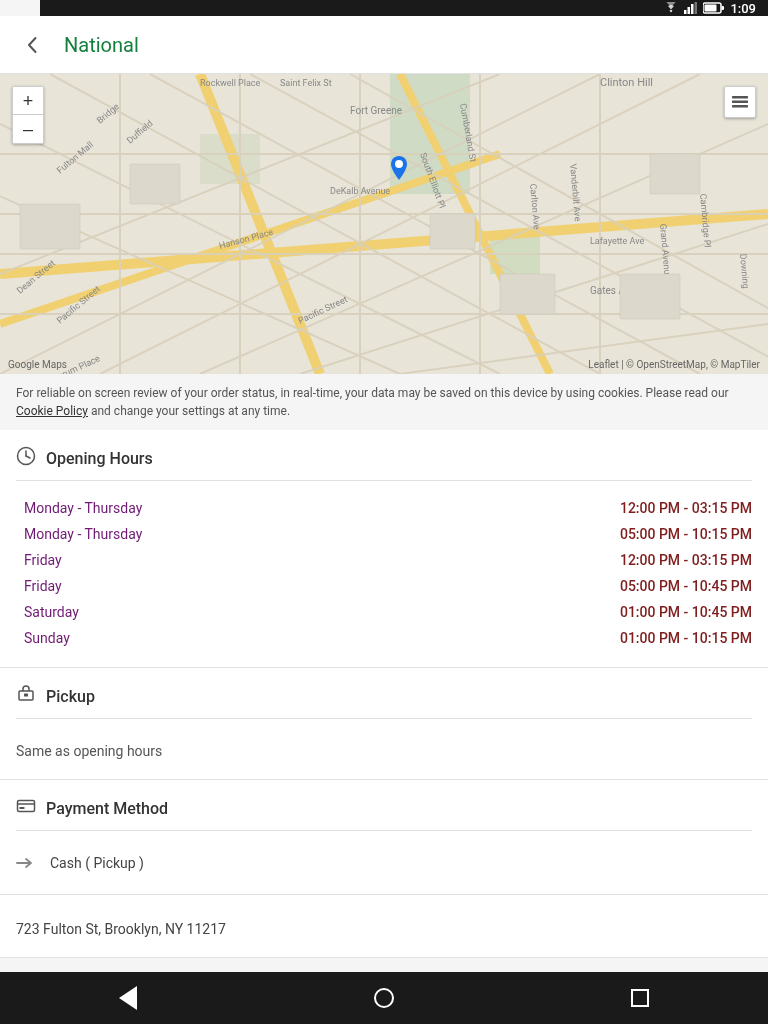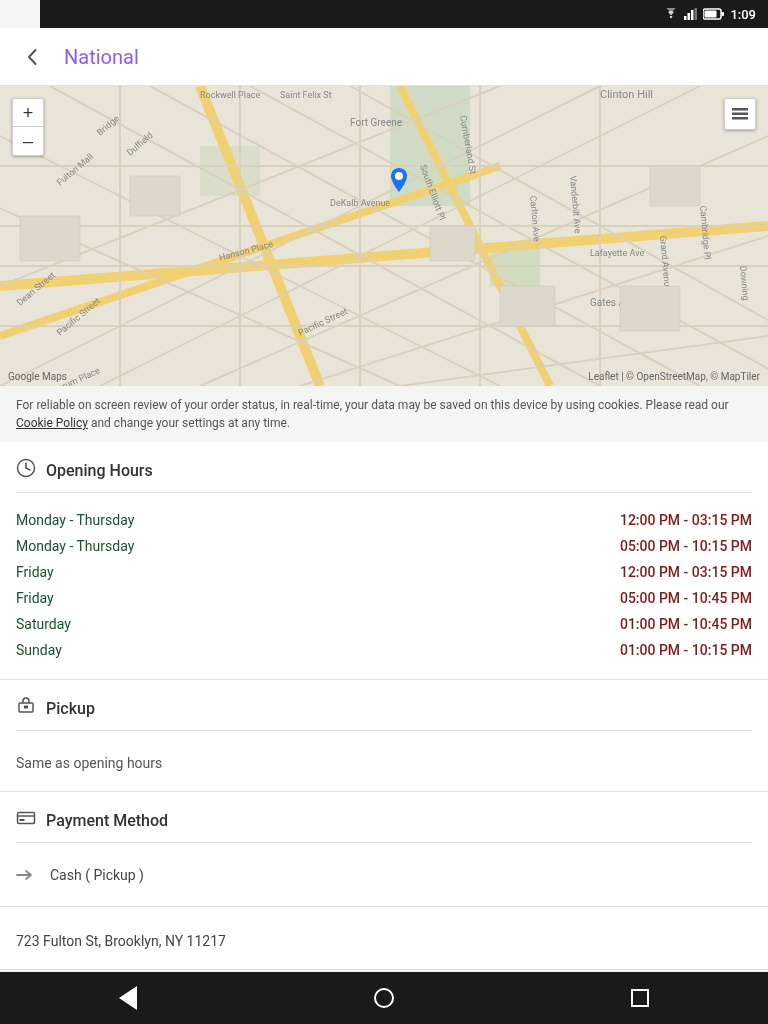--- a/index.html
+++ b/index.html
@@ -2,21 +2,21 @@
 <html><head>
   <meta charset="utf-8">
   <meta name="viewport" content="width=768">
   <style>
     * { margin: 0; padding: 0; box-sizing: border-box; }
     body { width: 768px; min-height: 1024px; background: #f5f5f5; font-family: Roboto, Arial, sans-serif; font-size: 14px; color: #333; }
 
     
     .status-bar {
       background: #1a1a1a;
-      height: 28px;
+      height: 16px;
       display: flex;
       align-items: center;
       justify-content: flex-end;
       padding: 0 12px;
       gap: 6px;
       margin-left: 40px;
     }
     .status-bar-icons {
       display: flex;
       align-items: center;
@@ -44,21 +44,21 @@
       display: flex;
       align-items: center;
       justify-content: center;
       cursor: pointer;
       color: #555;
       font-size: 20px;
     }
     .header-title {
       font-size: 20px;
       font-weight: 400;
-      color: #8b5cf6;
+      color: #15803d;
     }
 
     
     .map-container {
       width: 100%;
       height: 300px;
       position: relative;
       background: #e8e0d0;
       overflow: hidden;
     }
@@ -164,21 +164,21 @@
     }
 
     
     .hours-row {
       display: flex;
       justify-content: space-between;
       align-items: center;
       padding: 5px 0;
       font-size: 14px;
     }
-    .hours-day { color: #14532d; }
+    .hours-day { color: #701a75; margin-left: 8px; }
     .hours-time { color: #7f1d1d; font-weight: 500; }
 
     
     .divider {
       height: 1px;
       background: #e0e0e0;
       margin: 0 0;
     }
 
     

